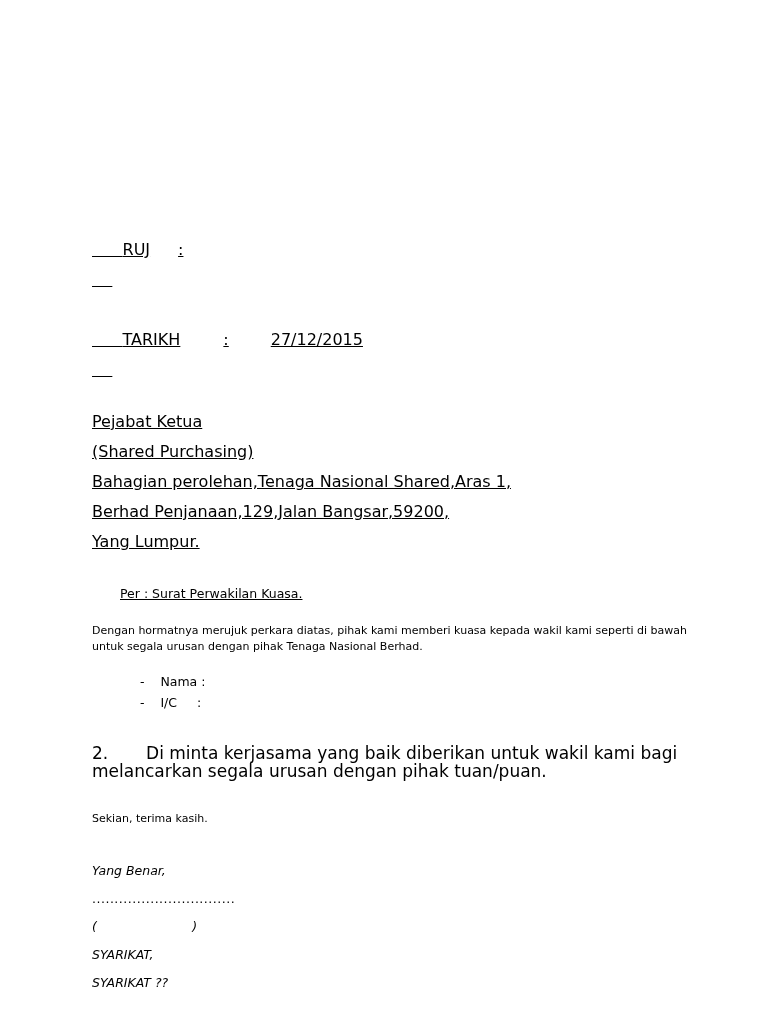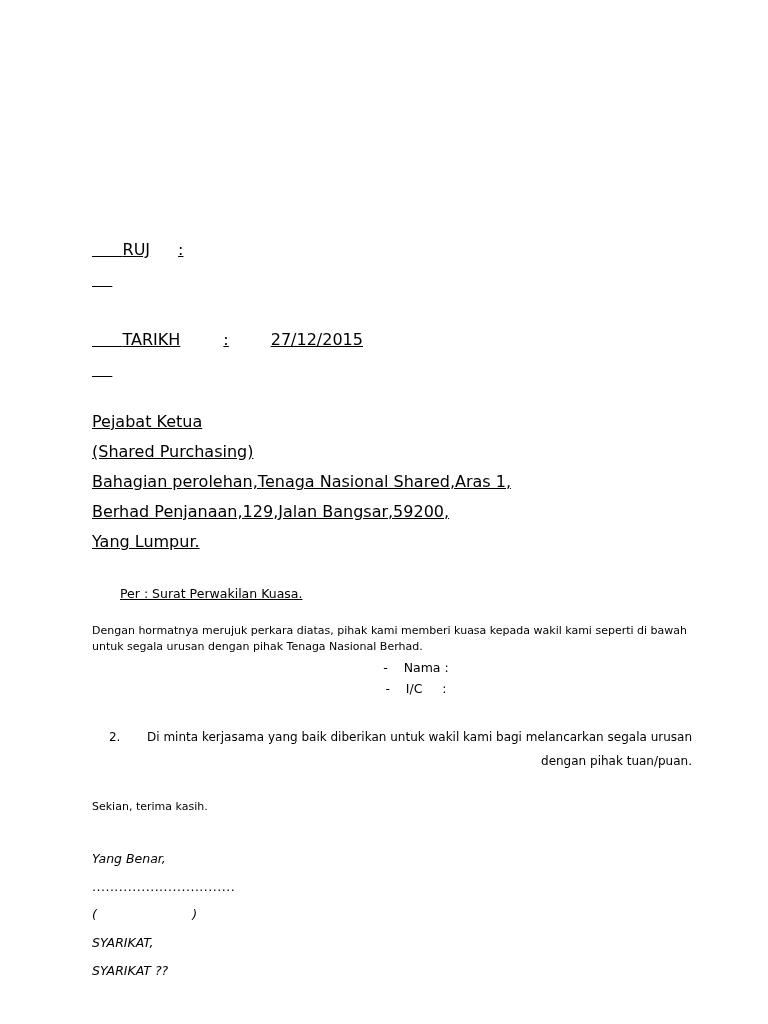--- a/index.html
+++ b/index.html
@@ -45,33 +45,31 @@
   .spacer-lg { height: 30px; }
   .underline {
     text-decoration: underline;
     font-size: 12.5px;
     line-height: 30px;
     display: inline-block;
     margin-left: 28px;
   }
   .bullet-block {
     margin-left: 48px;
-    margin-top: 2px;
-    text-align: center;
+    margin-top: 16px;
   }
   .bullet-line {
     font-size: 12.5px;
     line-height: 21px;
     white-space: pre;
   }
   .numbered {
-    font-size: 12px;
-    line-height: 24px;
+    font-size: 17px;
+    line-height: 18px;
     white-space: pre-wrap;
-    text-align: right;
   }
   .sig-line {
     font-size: 12.5px;
     line-height: 28px;
     white-space: pre;
     font-style: italic;
   }
   .dots {
     font-size: 12.5px;
     line-height: 28px;

